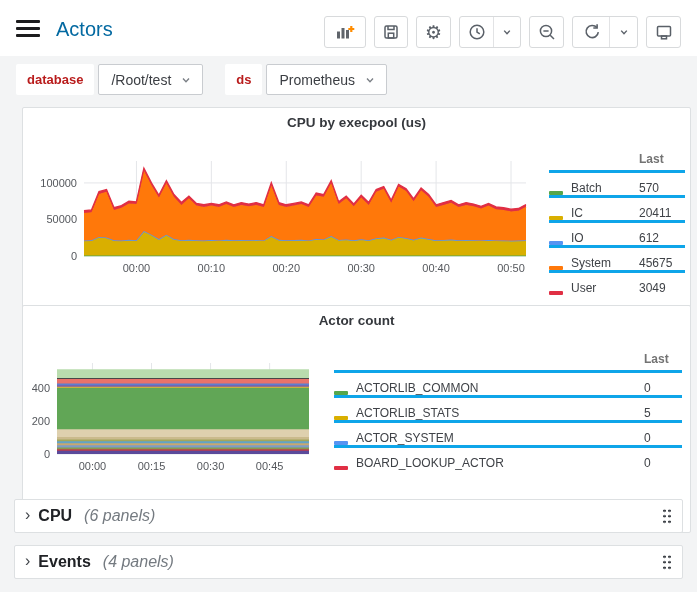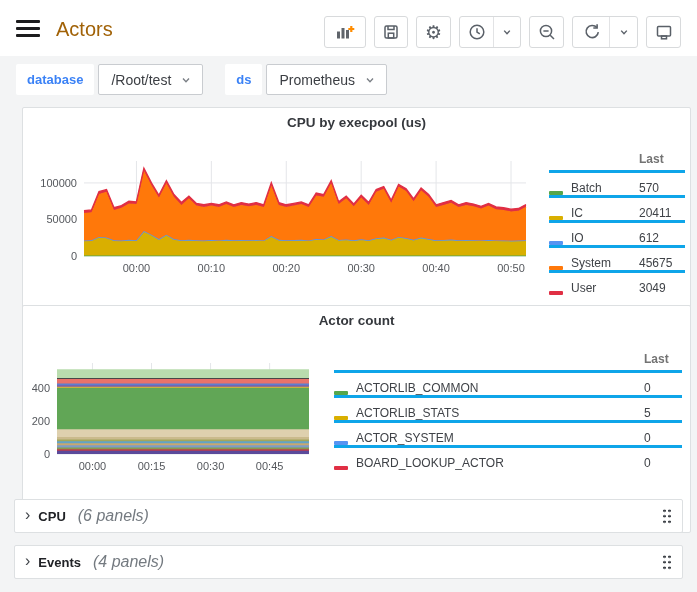--- a/index.html
+++ b/index.html
@@ -2,31 +2,31 @@
 <html><head>
 <meta charset="utf-8">
 <style>
   html,body{margin:0;padding:0;}
   .root{position:relative;width:697px;height:592px;background:#f3f4f5;overflow:hidden;
         font-family:"Liberation Sans",sans-serif;color:#3b3e43;}
   .topnav{position:absolute;top:0;left:0;width:697px;height:56px;background:#ffffff;}
   .hamburger{position:absolute;left:16px;top:20px;width:24px;height:17px;display:flex;
              flex-direction:column;justify-content:space-between;cursor:pointer;background:none;border:none;padding:0;}
   .hamburger span{display:block;height:2.6px;background:#1c1c1e;border-radius:1px;}
-  .dash-title{position:absolute;left:56px;top:18px;font-size:20px;color:#a16207;}
+  .dash-title{position:absolute;left:56px;top:18px;font-size:20px;color:#0369a1;}
   .toolbar{position:absolute;top:16px;right:16px;display:flex;gap:8px;}
   .tbtn{height:32px;background:#fff;border:1px solid #d8dadc;border-radius:3px;display:flex;
         align-items:center;justify-content:center;cursor:pointer;padding:0;box-sizing:border-box;}
   .tbtn svg{display:block;}
   .split{display:flex;padding:0;}
   .split .cell{display:flex;align-items:center;justify-content:center;height:100%;}
   .split .cell + .cell{border-left:1px solid #e2e3e5;}
   .gear-glyph{font-size:19px;line-height:1;color:#5a6068;font-family:"DejaVu Sans",sans-serif;}
   .submenu{position:absolute;top:64px;left:16px;display:flex;align-items:center;}
-  .chip-label{background:#fff;color:#3b82f6;font-weight:700;font-size:13px;height:31px;
+  .chip-label{background:#fff;color:#b91c1c;font-weight:700;font-size:13px;height:31px;
               display:inline-flex;align-items:center;padding:0 11px;border-radius:2px;}
   .chip-select{background:#fff;border:1px solid #c9ccd0;border-radius:2px;height:31px;box-sizing:border-box;
                display:inline-flex;align-items:center;gap:9px;padding:0 10px 0 12px;margin-left:4px;
                font-size:14px;color:#3b3e43;cursor:pointer;}
   .grp2{margin-left:22px;}
   .panel{position:absolute;left:22px;width:669px;height:228px;background:#fff;border:1px solid #dde0e2;
          border-radius:2px;box-sizing:border-box;}
   .panel-title{position:absolute;top:7px;left:0;right:0;text-align:center;font-size:13.5px;
                font-weight:700;color:#35383d;cursor:pointer;}
   .chart-svg{position:absolute;left:0;top:0;}
@@ -37,21 +37,21 @@
   .legend.wide .lg-head .lg-last{width:38px;}
   .lg-row{display:flex;height:22px;align-items:flex-end;border-top:3px solid #0ea5e9;}
   .lg-swatch{width:14px;height:4px;border-radius:1px;margin-right:8px;flex:none;}
   .lg-label{white-space:nowrap;cursor:pointer;}
   .lg-value{margin-left:auto;width:46px;flex:none;}
   .legend.wide .lg-value{width:38px;}
   .rowbar{position:absolute;left:14px;width:669px;height:34px;background:#fff;border:1px solid #dde0e2;
           border-radius:2px;box-sizing:border-box;display:flex;align-items:center;padding:0 10px;cursor:pointer;}
   .row-chev{color:#41454b;font-size:16px;margin:0 8px 2px 0;}
   .row-chev::before{content:"\203A";}
-  .row-title{font-size:13px;font-weight:700;color:#202226;}
+  .row-title{font-size:16px;font-weight:700;color:#202226;}
   .row-count{font-size:16px;font-style:italic;color:#747a80;margin-left:12px;}
   .drag-handle{margin-left:auto;width:10px;height:16px;
      background-image:radial-gradient(circle,#41454b 1.3px,transparent 1.4px);
      background-size:5px 5.5px;background-position:0 0;cursor:grab;}
 </style>
 </head>
 <body>
 
 <div class="root">
 

